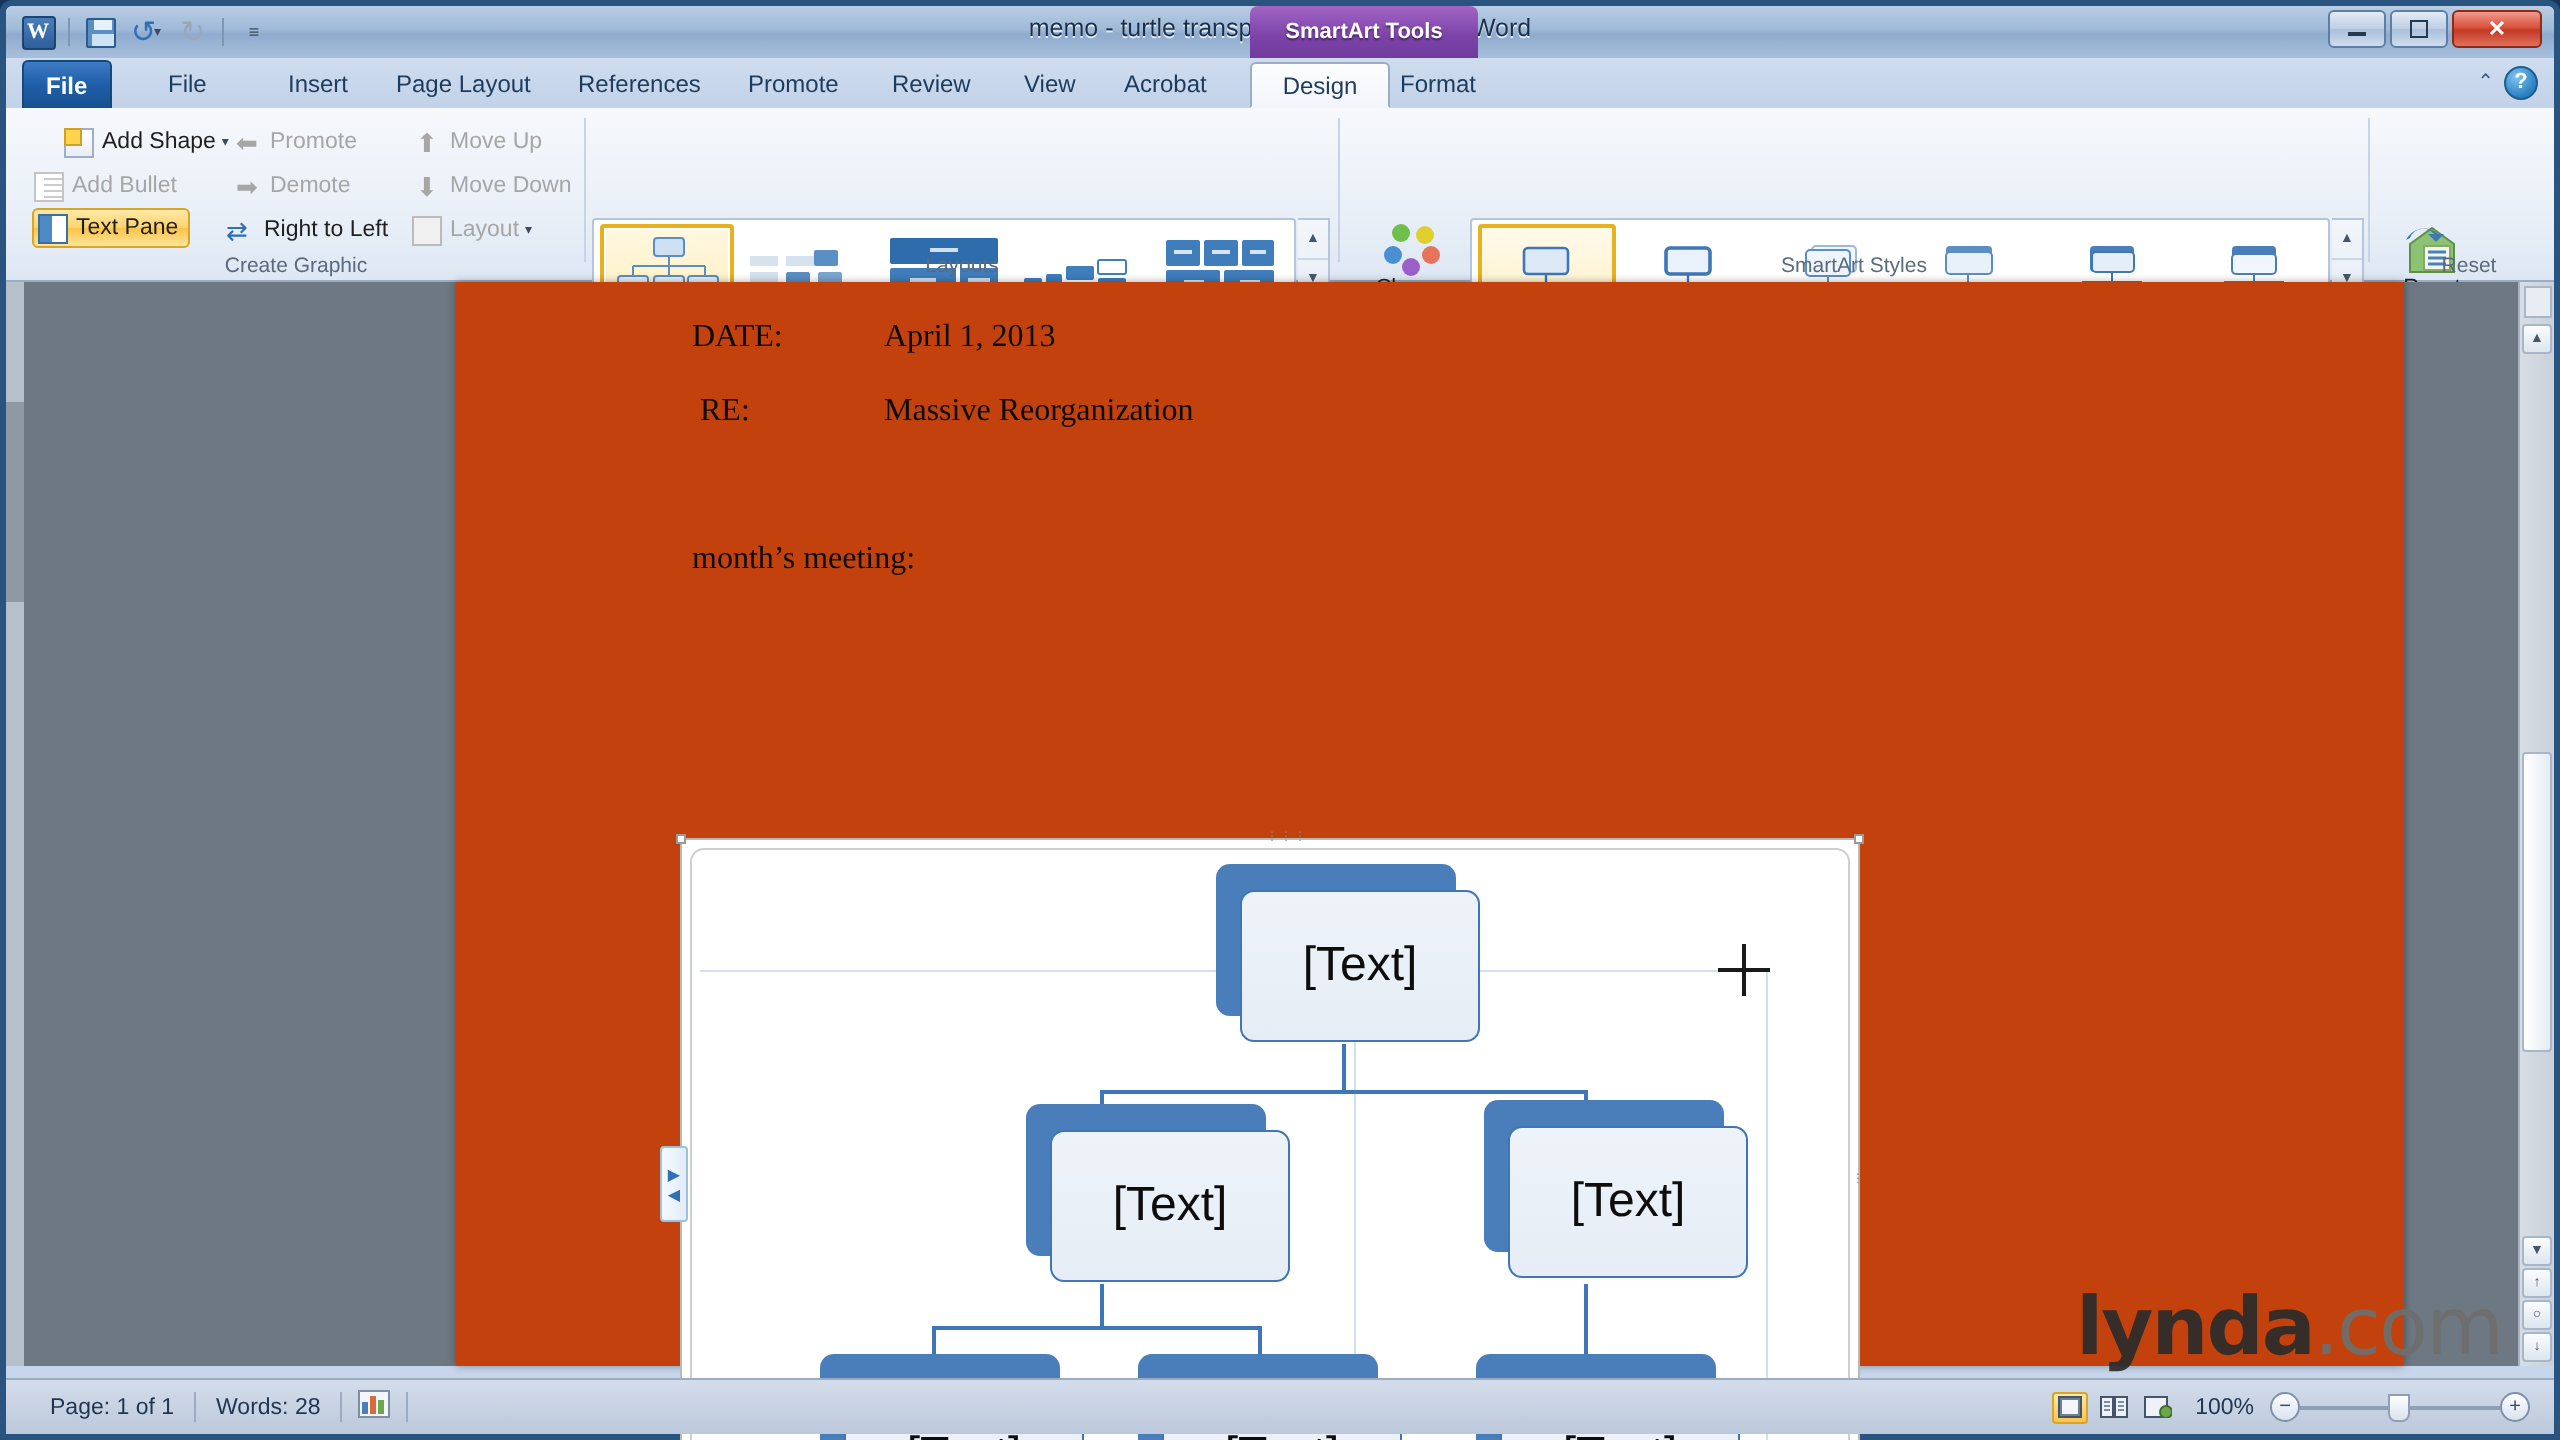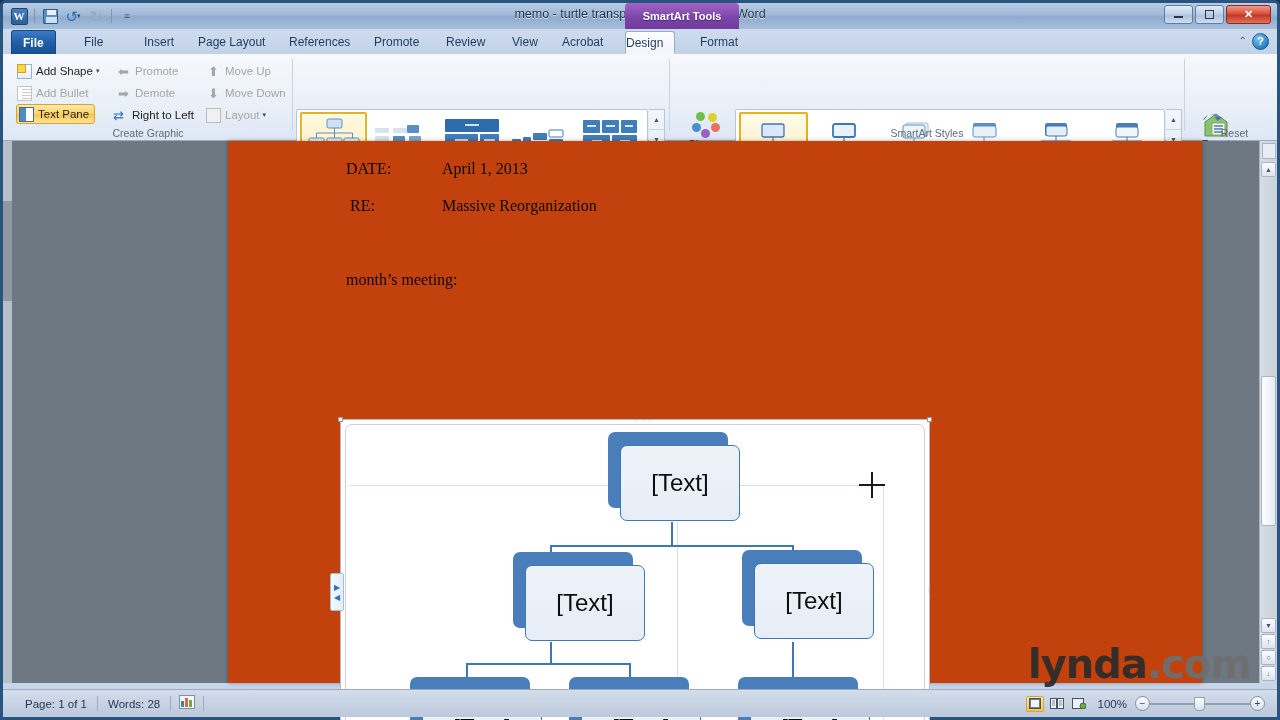--- a/index.html
+++ b/index.html
@@ -309,21 +309,21 @@
   .zbtn{width:15px;height:15px;border-radius:50%;border:1px solid #7d91aa;
         background:linear-gradient(180deg,#fbfdfe,#dae3ee);font-size:10px;line-height:13px;text-align:center;color:#33475f;}
 
   
   #watermark {
     position:absolute; right:26px; bottom:30px;
     font-family:"DejaVu Sans", sans-serif; font-size:40px; letter-spacing:-1px;
     color:#4a4a4a; opacity:.92; pointer-events:none; white-space:nowrap;
   }
   #watermark b{color:#2b2b2b;font-weight:bold;}
-  #watermark span{color:#6e6e6e;font-weight:bold;margin-top:30px;}
+  #watermark span{color:#6e6e6e;font-weight:normal;margin-top:30px;}
 </style>
 </head>
 <body>
 
 <div id="app-window">
 
   <div id="title-bar">
     <div id="qat">
       <div class="qat-btn">
         <div class="word-logo">W</div>
@@ -365,30 +365,30 @@
   <div id="tab-strip">
     <div class="tab file" style="left:8px;">File</div>
     <div class="tab" style="left:70px;">File</div>
     <div class="tab" style="left:130px;">Insert</div>
     <div class="tab" style="left:184px;">Page Layout</div>
     <div class="tab" style="left:275px;">References</div>
     <div class="tab" style="left:360px;">Promote</div>
     <div class="tab" style="left:432px;">Review</div>
     <div class="tab" style="left:498px;">View</div>
     <div class="tab" style="left:548px;">Acrobat</div>
-    <div class="tab active-ctx" style="left:622px;width:50px;text-align:left;padding:0;">Design</div>
+    <div class="tab active-ctx" style="left:622px;width:70px;text-align:center;padding:0;">Design</div>
     <div class="tab" style="left:686px;">Format</div>
     <div id="ribbon-collapse">⌃</div>
     <div id="help-btn">?</div>
   </div>
 
   <div id="ribbon">
 
     <div class="grp" style="left:0;width:290px;">
-      <div class="cg-item" style="left:14px;top:7px;">
+      <div class="cg-item" style="left:1px;top:7px;padding-left:28px;">
         <span class="mini-ico addshape-ico"></span>
         <span>Add Shape</span>
         <span class="tiny-caret">▾</span>
       </div>
       <div class="cg-item dim" style="left:14px;top:29px;">
         <span class="mini-ico addbullet-ico"></span>
         <span>Add Bullet</span>
       </div>
       <div class="cg-item btn-toggled" style="left:13px;top:50px;">
         <span class="mini-ico textpane-ico"></span>
@@ -494,20 +494,23 @@
           <rect x="2" y="32" width="54" height="12" rx="1" fill="#2f6cab"></rect>
             <rect x="24" y="37" width="11" height="2" fill="#d7e6f5"></rect>
         </svg>
       </div>
     </div>
     <div class="gal-scroll">
       <div>▲</div>
       <div>▼</div>
       <div>▾</div>
     </div>
+    <div class="grp" style="left:293px;width:370px;">
+      <div class="grp-label" style="width:370px;">Layouts</div>
+    </div>
     <div class="grp-div" style="left:666px;"></div>
 
     <div id="change-colors">
       <div class="dots-ico">
         <i style="left:4px;top:0;background:#6fbf4a;"></i>
         <i style="left:16px;top:1px;background:#dfd02e;"></i>
         <i style="left:0px;top:11px;background:#4a8fd4;"></i>
         <i style="left:19px;top:11px;background:#e8735a;"></i>
         <i style="left:9px;top:17px;background:#9b5fc9;"></i>
       </div>

